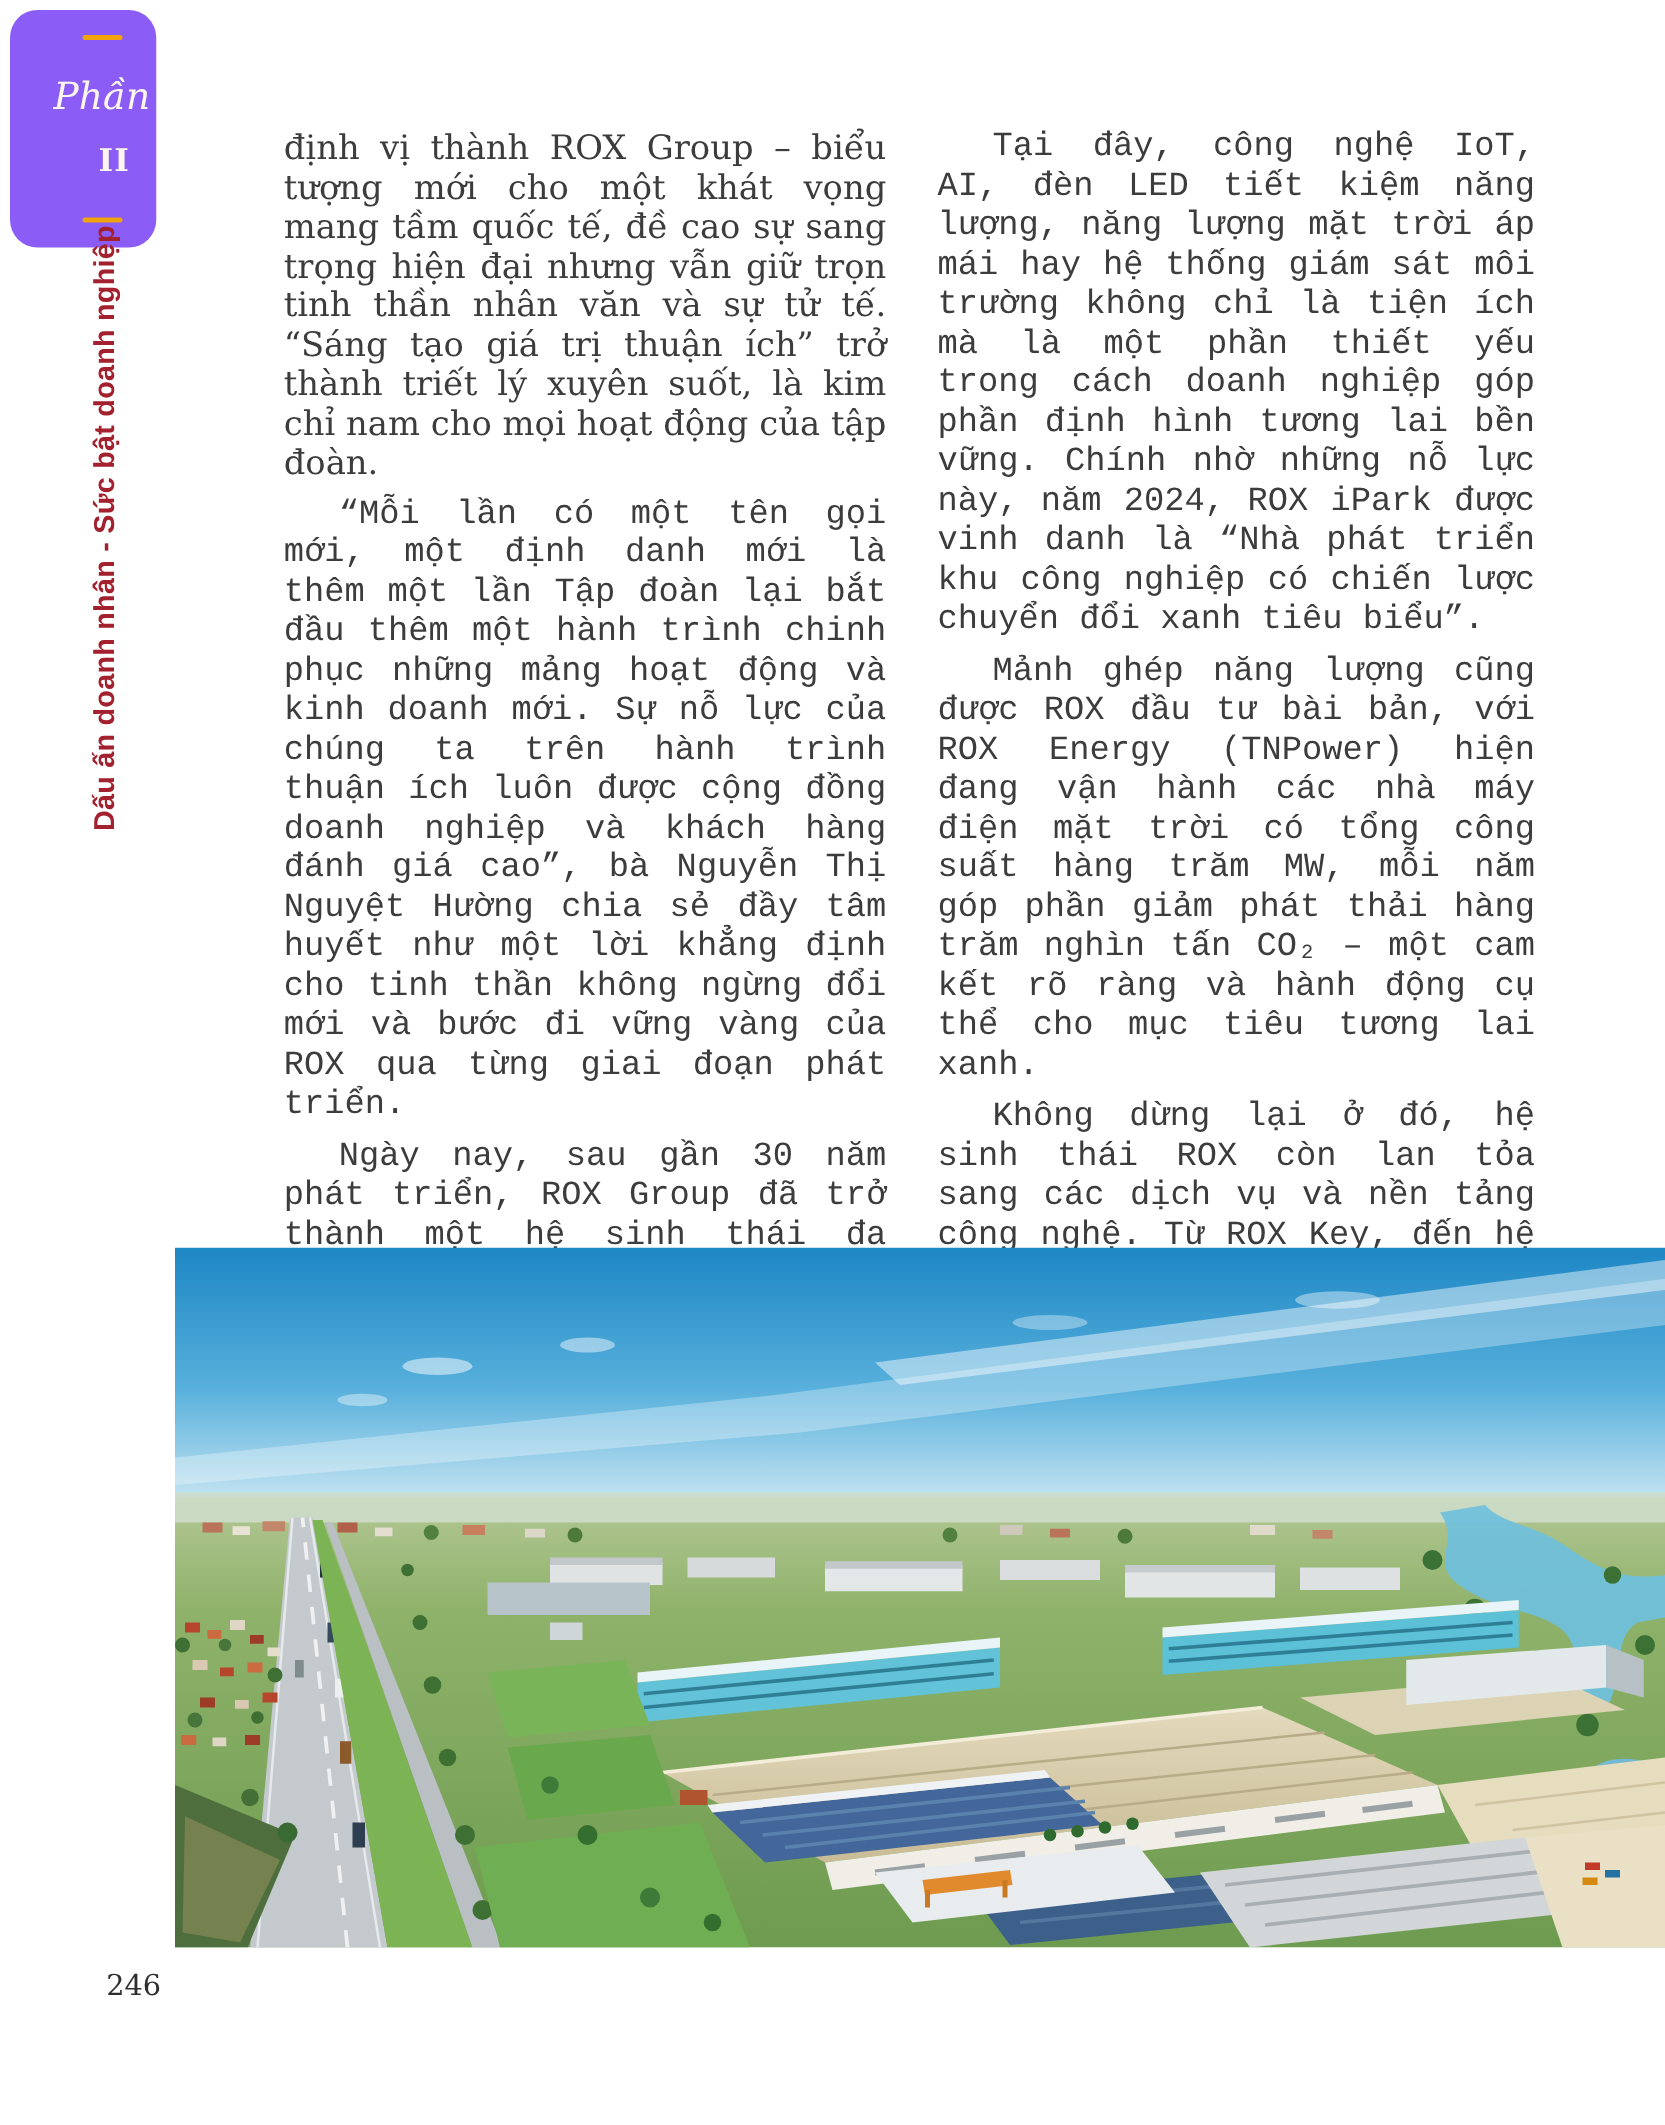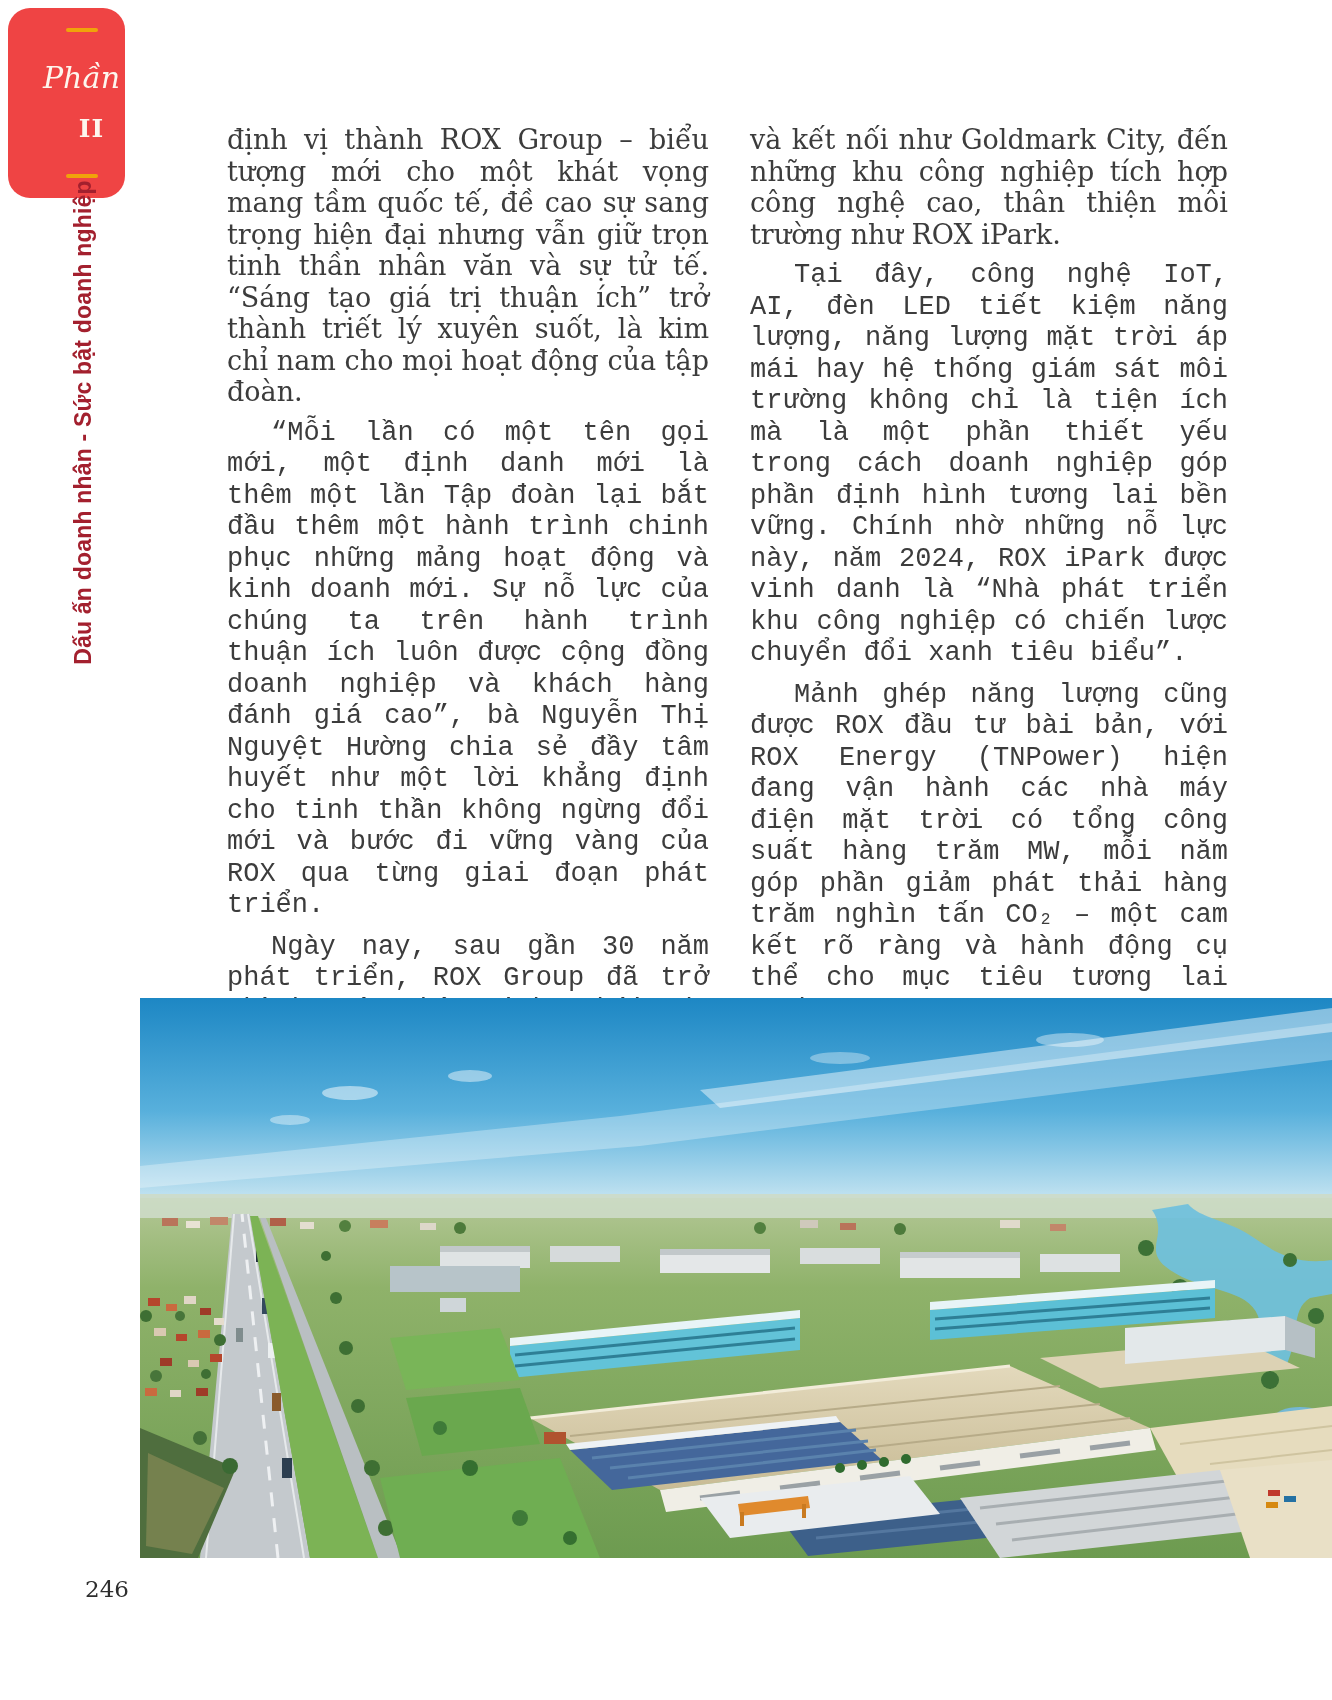--- a/index.html
+++ b/index.html
@@ -3,42 +3,42 @@
 <meta charset="utf-8">
 <style>
   html,body{margin:0;padding:0;}
   body{
     width:1332px;height:1700px;position:relative;background:#ffffff;
     font-family:"DejaVu Serif", serif;overflow:hidden;
   }
   
   .section-tab{
     position:absolute;left:8px;top:8px;width:117px;height:190px;
-    background:#ef4444;border-radius:22px;
+    background:#8b5cf6;border-radius:22px;
     display:flex;flex-direction:column;align-items:center;justify-content:center;
     gap:23px;padding-left:30px;box-sizing:border-box;
   }
   .gold-rule{width:32px;height:4px;background:#F0A30A;border-radius:2px;}
   .gold-rule.top{margin-bottom:8px;}
   .gold-rule.bottom{margin-top:10px;}
   .tab-script{color:#fdf6ee;font-style:italic;font-size:30px;line-height:30px;font-family:"DejaVu Serif",serif;}
   .tab-numeral{color:#fdf6ee;font-weight:bold;font-size:25px;line-height:25px;letter-spacing:1px;margin-left:20px;}
   
   .spine{
     position:absolute;left:58px;top:210px;width:50px;height:424px;
     display:flex;align-items:center;justify-content:center;pointer-events:none;
   }
   .spine-inner{
     transform:rotate(-90deg);white-space:nowrap;
     font-family:"Liberation Sans",sans-serif;font-weight:bold;
     font-size:23px;color:#A3202E;letter-spacing:.2px;
   }
   
   .col{
-    position:absolute;top:124px;font-size:27px;line-height:31.5px;
+    position:absolute;top:103px;font-size:27px;line-height:31.5px;
     color:#3C3C3C;text-align:justify;
   }
   .col-left{left:227px;width:482px;}
   .col-right{left:750px;width:478px;}
   .col p{margin:0 0 10px 0;}
   .col p.indent{text-indent:44px;font-family:Liberation Mono, monospace;}
   
   .photo{position:absolute;left:140px;top:998px;width:1192px;height:560px;}
   .photo svg{display:block;}
   
@@ -58,21 +58,20 @@
   <span class="spine-inner">Dấu ấn doanh nhân - Sức bật doanh nghiệp</span>
 </div>
 
 <div class="col col-left">
   <p>định vị thành ROX Group – biểu tượng mới cho một khát vọng mang tầm quốc tế, đề cao sự sang trọng hiện đại nhưng vẫn giữ trọn tinh thần nhân văn và sự tử tế. “Sáng tạo giá trị thuận ích” trở thành triết lý xuyên suốt, là kim chỉ nam cho mọi hoạt động của tập đoàn.</p>
   <p class="indent">“Mỗi lần có một tên gọi mới, một định danh mới là thêm một lần Tập đoàn lại bắt đầu thêm một hành trình chinh phục những mảng hoạt động và kinh doanh mới. Sự nỗ lực của chúng ta trên hành trình thuận ích luôn được cộng đồng doanh nghiệp và khách hàng đánh giá cao”, bà Nguyễn Thị Nguyệt Hường chia sẻ đầy tâm huyết như một lời khẳng định cho tinh thần không ngừng đổi mới và bước đi vững vàng của ROX qua từng giai đoạn phát triển.</p>
   <p class="indent">Ngày nay, sau gần 30 năm phát triển, ROX Group đã trở thành một hệ sinh thái đa ngành vững mạnh, tác động sâu rộng tới từng khía cạnh của cuộc sống hiện đại: Từ các khu đô thị sống xanh, thông minh</p>
 </div>
 
 <div class="col col-right">
-  <p>và kết nối như Goldmark City, đến những khu công nghiệp tích hợp công nghệ cao, thân thiện môi trường như ROX iPark.</p>
   <p class="indent">Tại đây, công nghệ IoT, AI, đèn LED tiết kiệm năng lượng, năng lượng mặt trời áp mái hay hệ thống giám sát môi trường không chỉ là tiện ích mà là một phần thiết yếu trong cách doanh nghiệp góp phần định hình tương lai bền vững. Chính nhờ những nỗ lực này, năm 2024, ROX iPark được vinh danh là “Nhà phát triển khu công nghiệp có chiến lược chuyển đổi xanh tiêu biểu”.</p>
   <p class="indent">Mảnh ghép năng lượng cũng được ROX đầu tư bài bản, với ROX Energy (TNPower) hiện đang vận hành các nhà máy điện mặt trời có tổng công suất hàng trăm MW, mỗi năm góp phần giảm phát thải hàng trăm nghìn tấn CO₂ – một cam kết rõ ràng và hành động cụ thể cho mục tiêu tương lai xanh.</p>
   <p class="indent">Không dừng lại ở đó, hệ sinh thái ROX còn lan tỏa sang các dịch vụ và nền tảng công nghệ. Từ ROX Key, đến hệ thống</p>
 </div>
 
 <div class="photo">
   <svg width="1192" height="560" viewBox="0 0 1192 560" xmlns="http://www.w3.org/2000/svg">
     <defs>
       <linearGradient id="sky" x1="0" y1="0" x2="0" y2="1">
         <stop offset="0" stop-color="#1d87c4"></stop>

